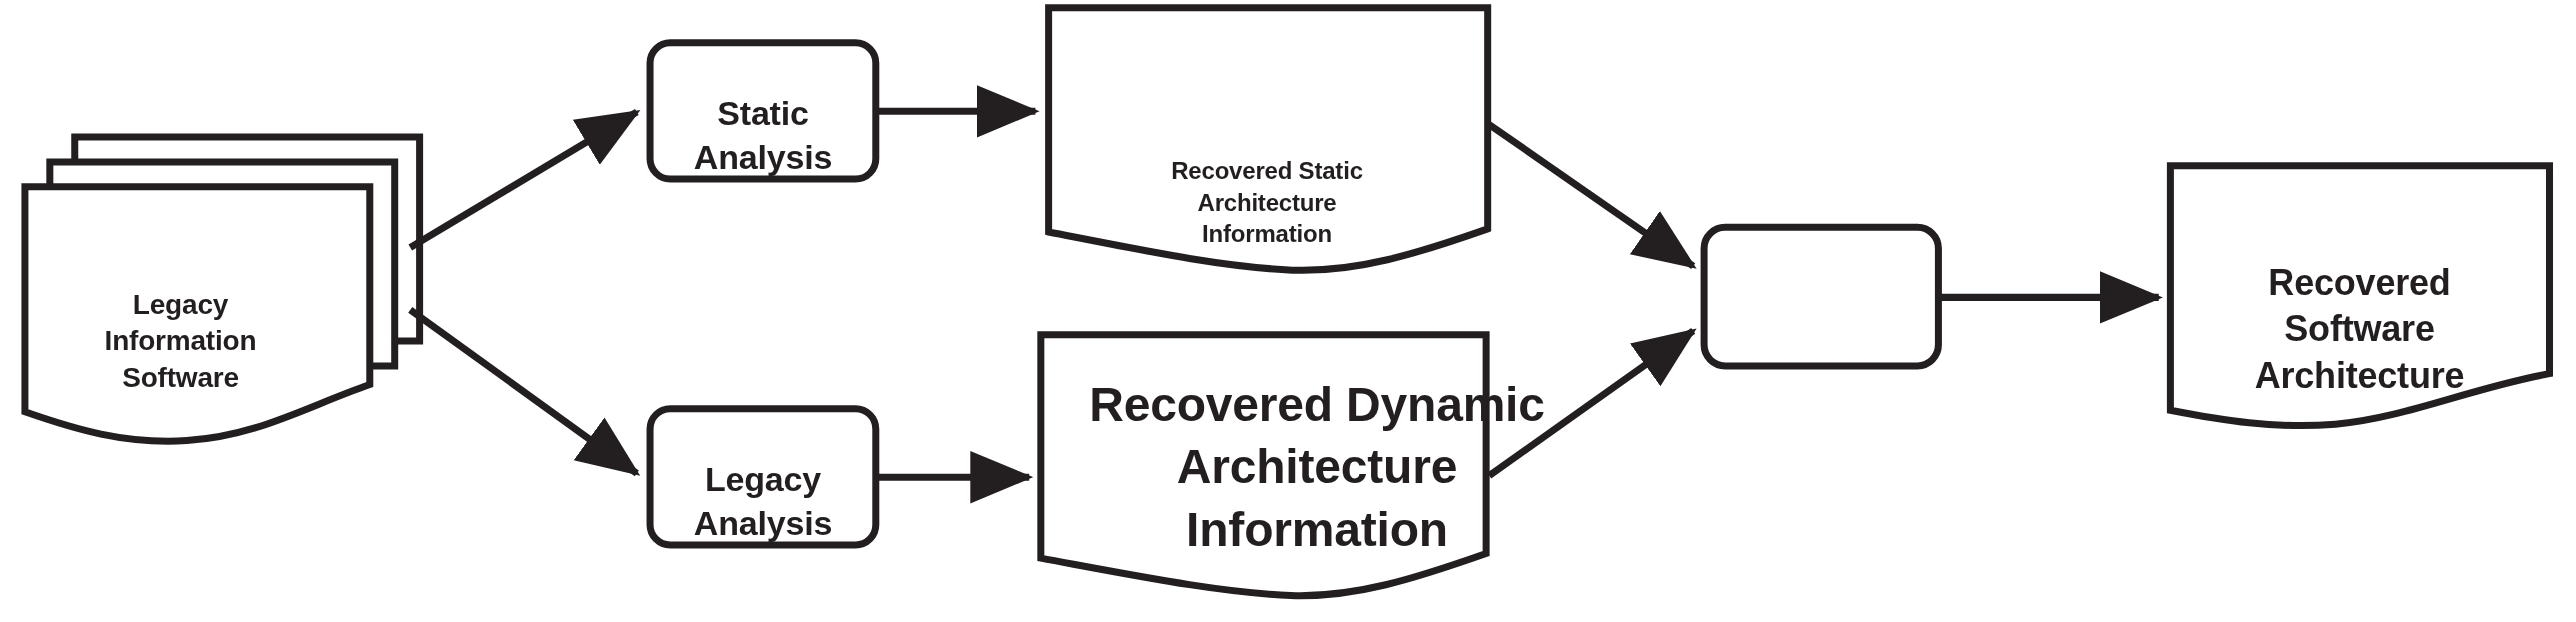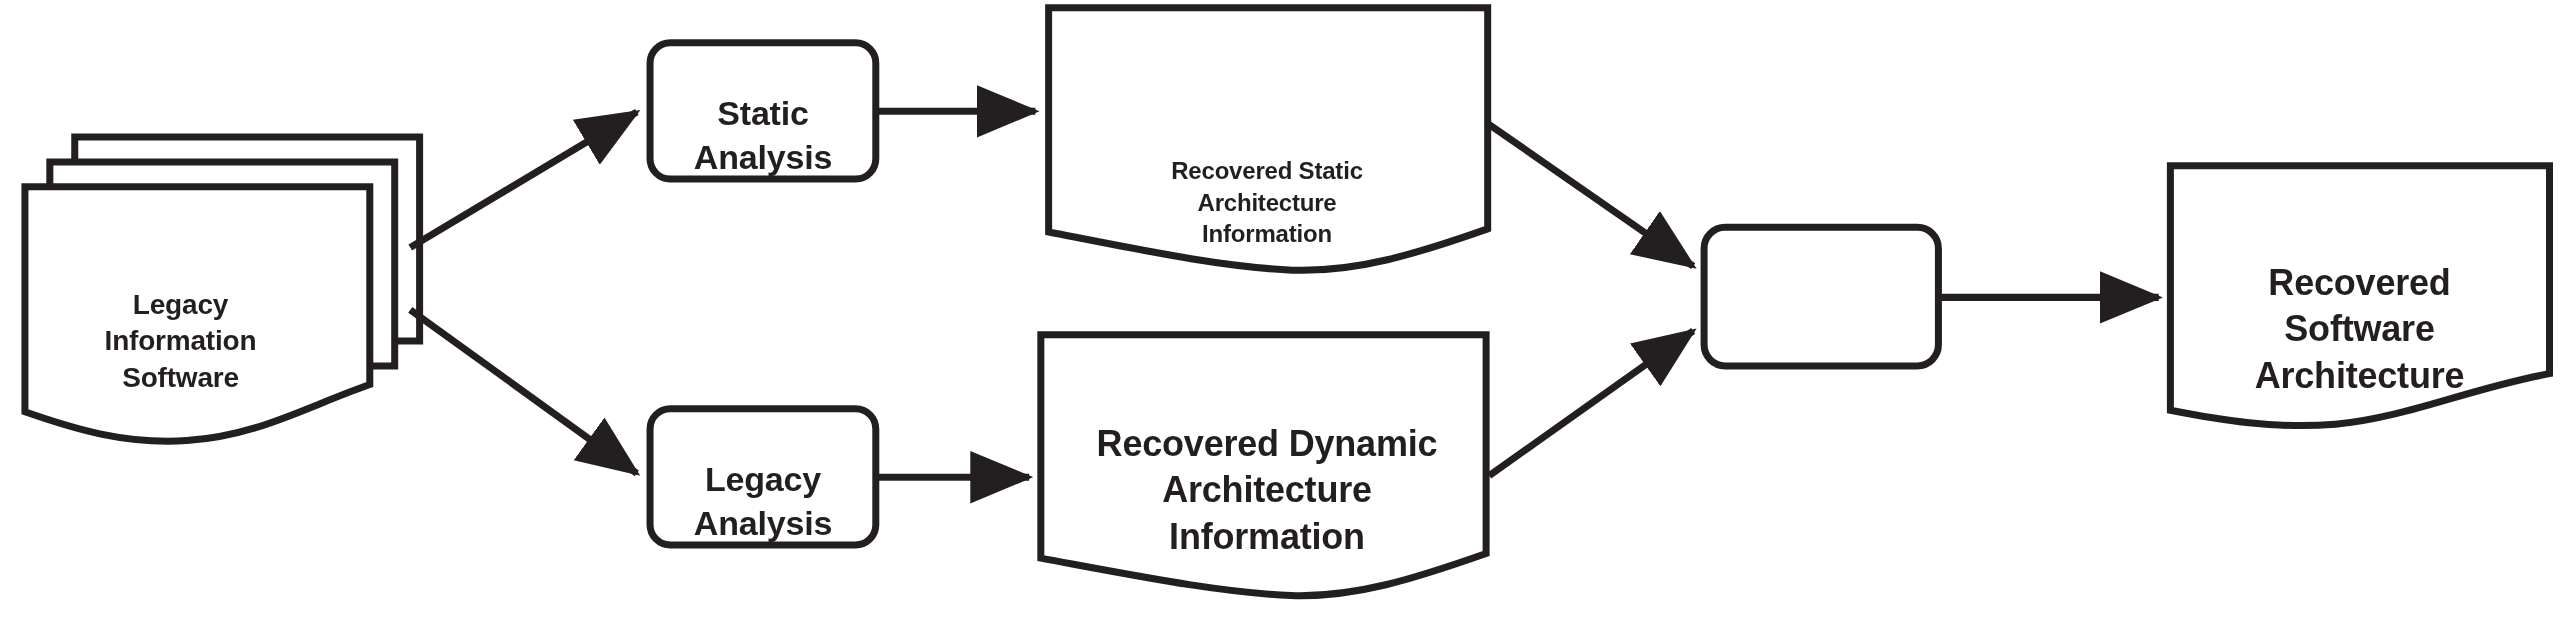--- a/index.html
+++ b/index.html
@@ -42,21 +42,21 @@
   }
   .node-label span {
     display: block;
     white-space: nowrap;
   }
   
   #label-legacy   { left: 25px;   top: 201px; width: 311px; height: 195px; font-size: 28px; }
   #label-static   { left: 650px;  top: 43px;  width: 226px; height: 136px; font-size: 34px; }
   #label-dynamic  { left: 650px;  top: 409px; width: 226px; height: 136px; font-size: 34px; }
   #label-rstatic  { left: 1047px; top: 23px;  width: 440px; height: 226px; font-size: 24px; }
-  #label-rdynamic { left: 1047px; top: 335px; width: 440px; height: 226px; font-size: 36px; }
+  #label-rdynamic { left: 1097px; top: 335px; width: 440px; height: 226px; font-size: 48px; }
   #label-combine  { left: 1704px; top: 227px; width: 234px; height: 139px; font-size: 36px; }
   #label-rsoft    { left: 2170px; top: 166px; width: 379px; height: 234px; font-size: 36px; }
 </style>
 </head>
 <body>
 
 <div id="diagram-root">
 
   <svg id="diagram-svg" viewBox="0 0 3309 799" xmlns="http://www.w3.org/2000/svg">
     <defs>

